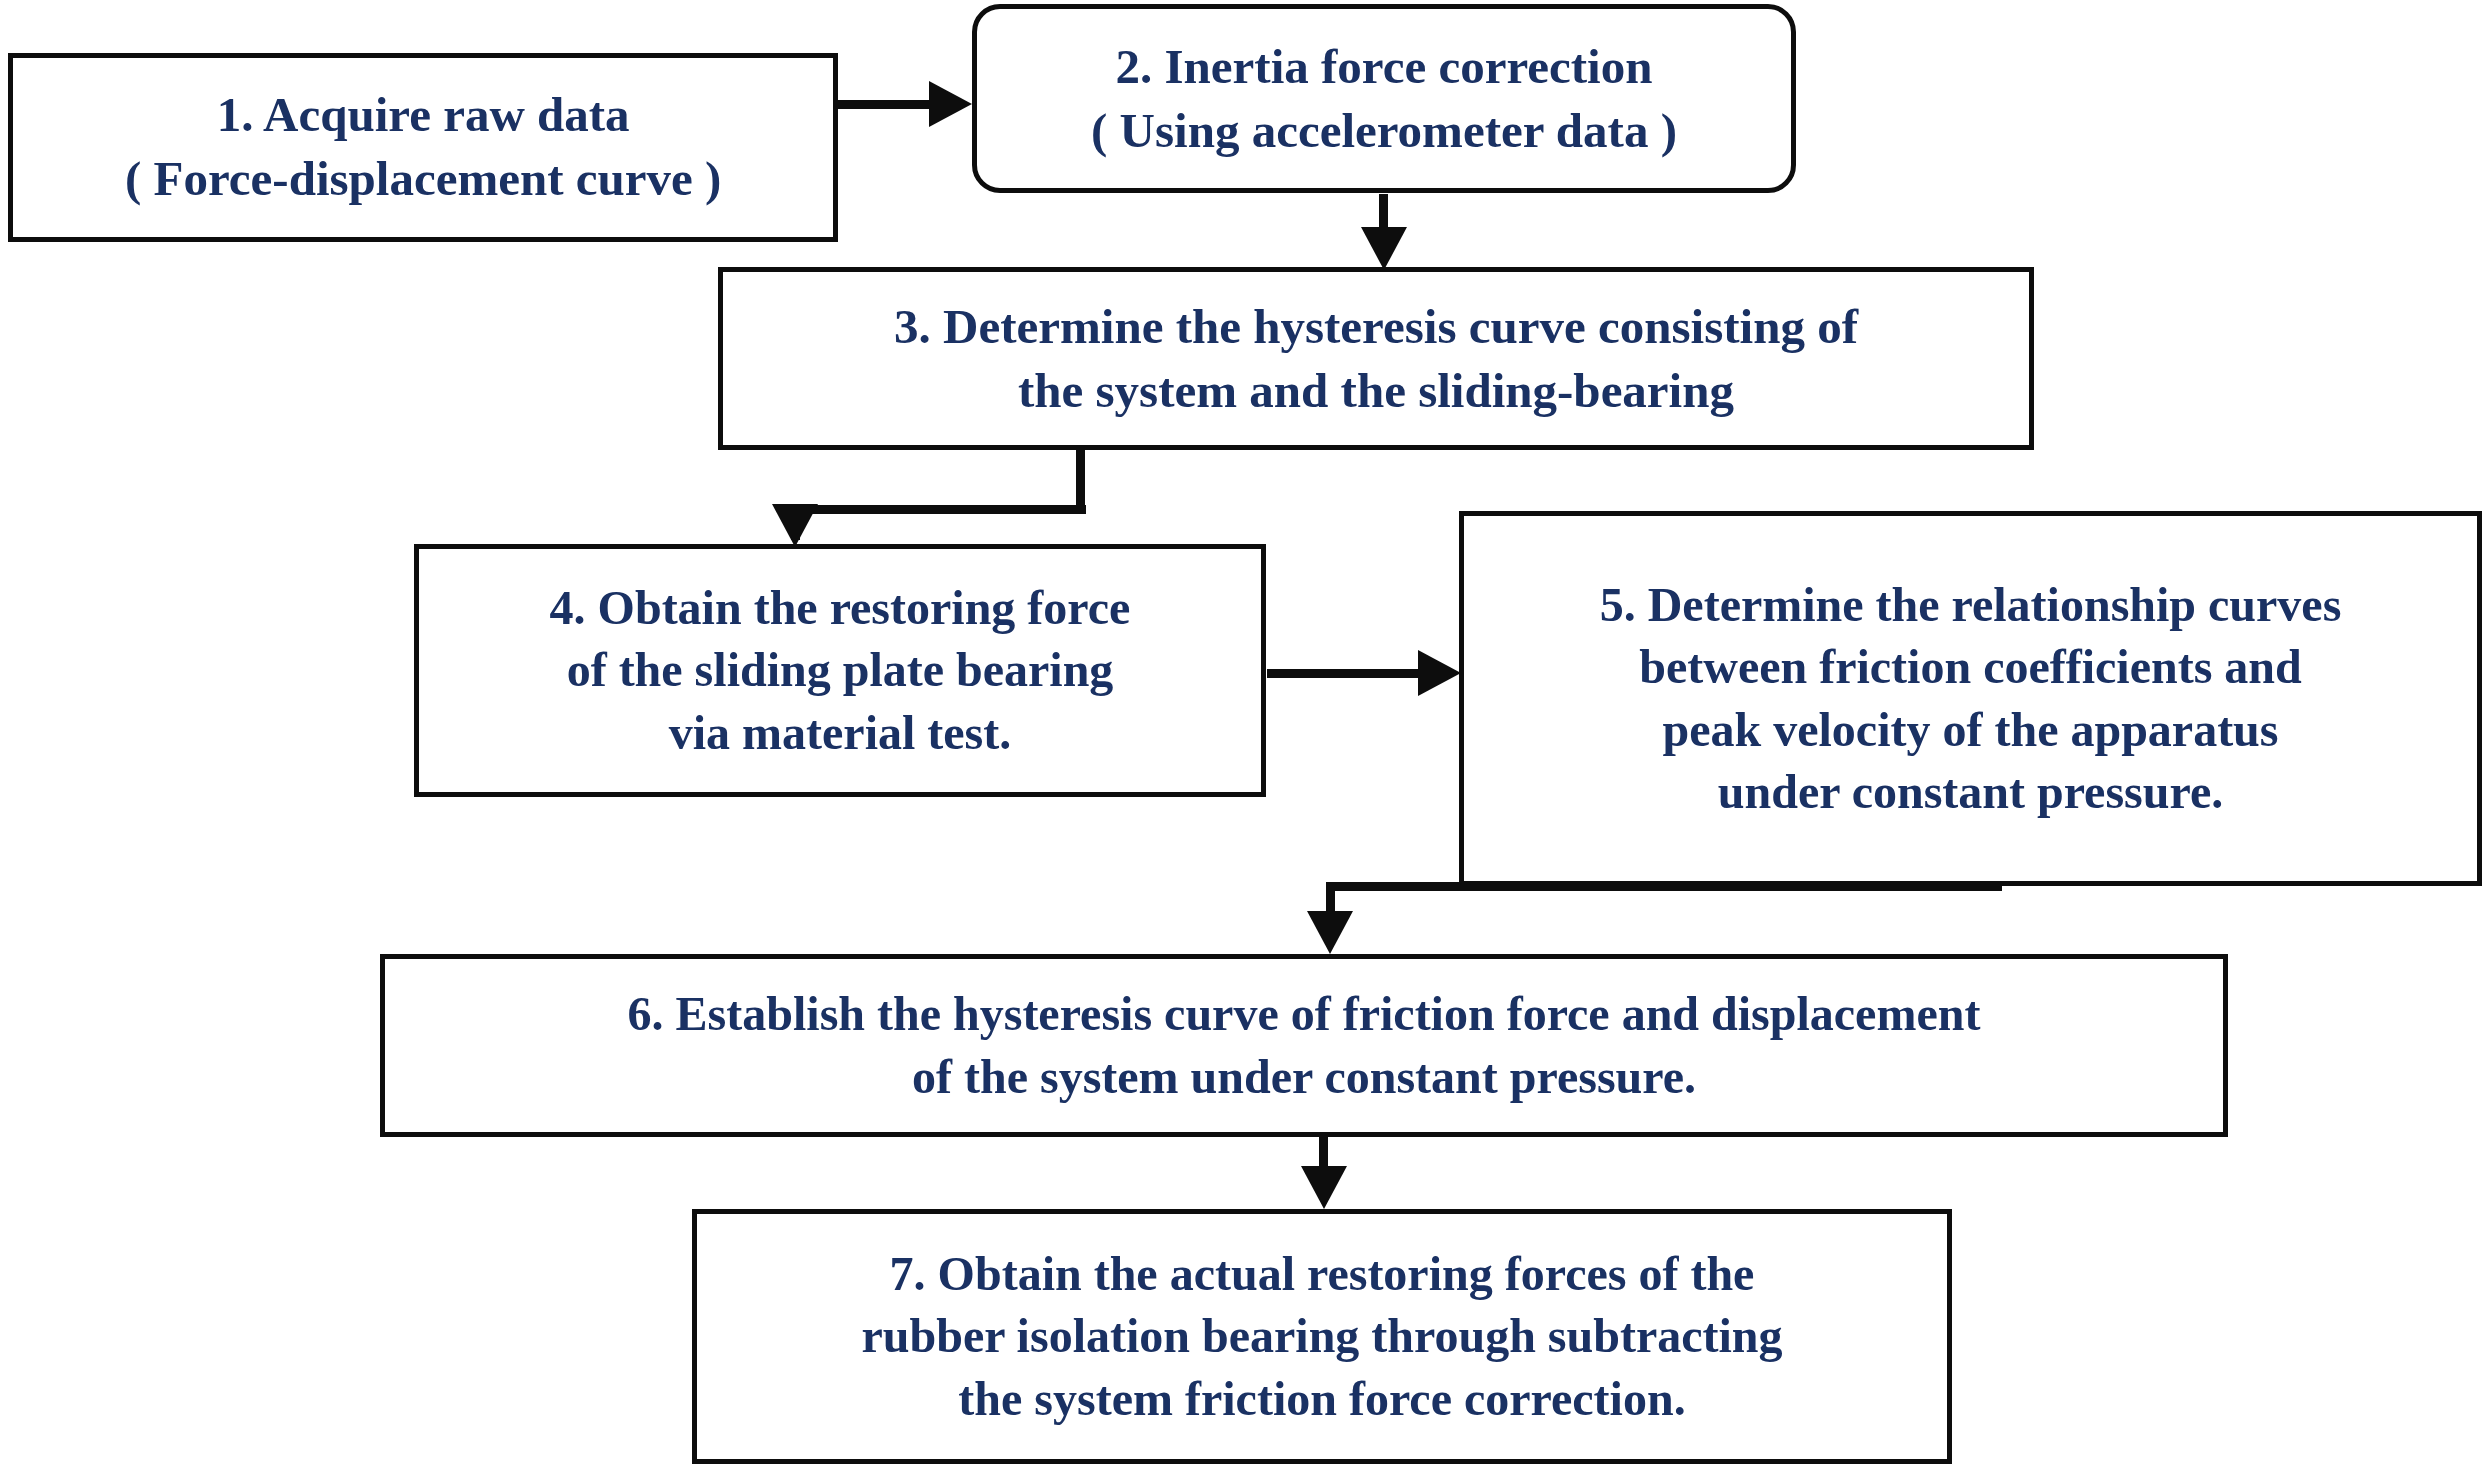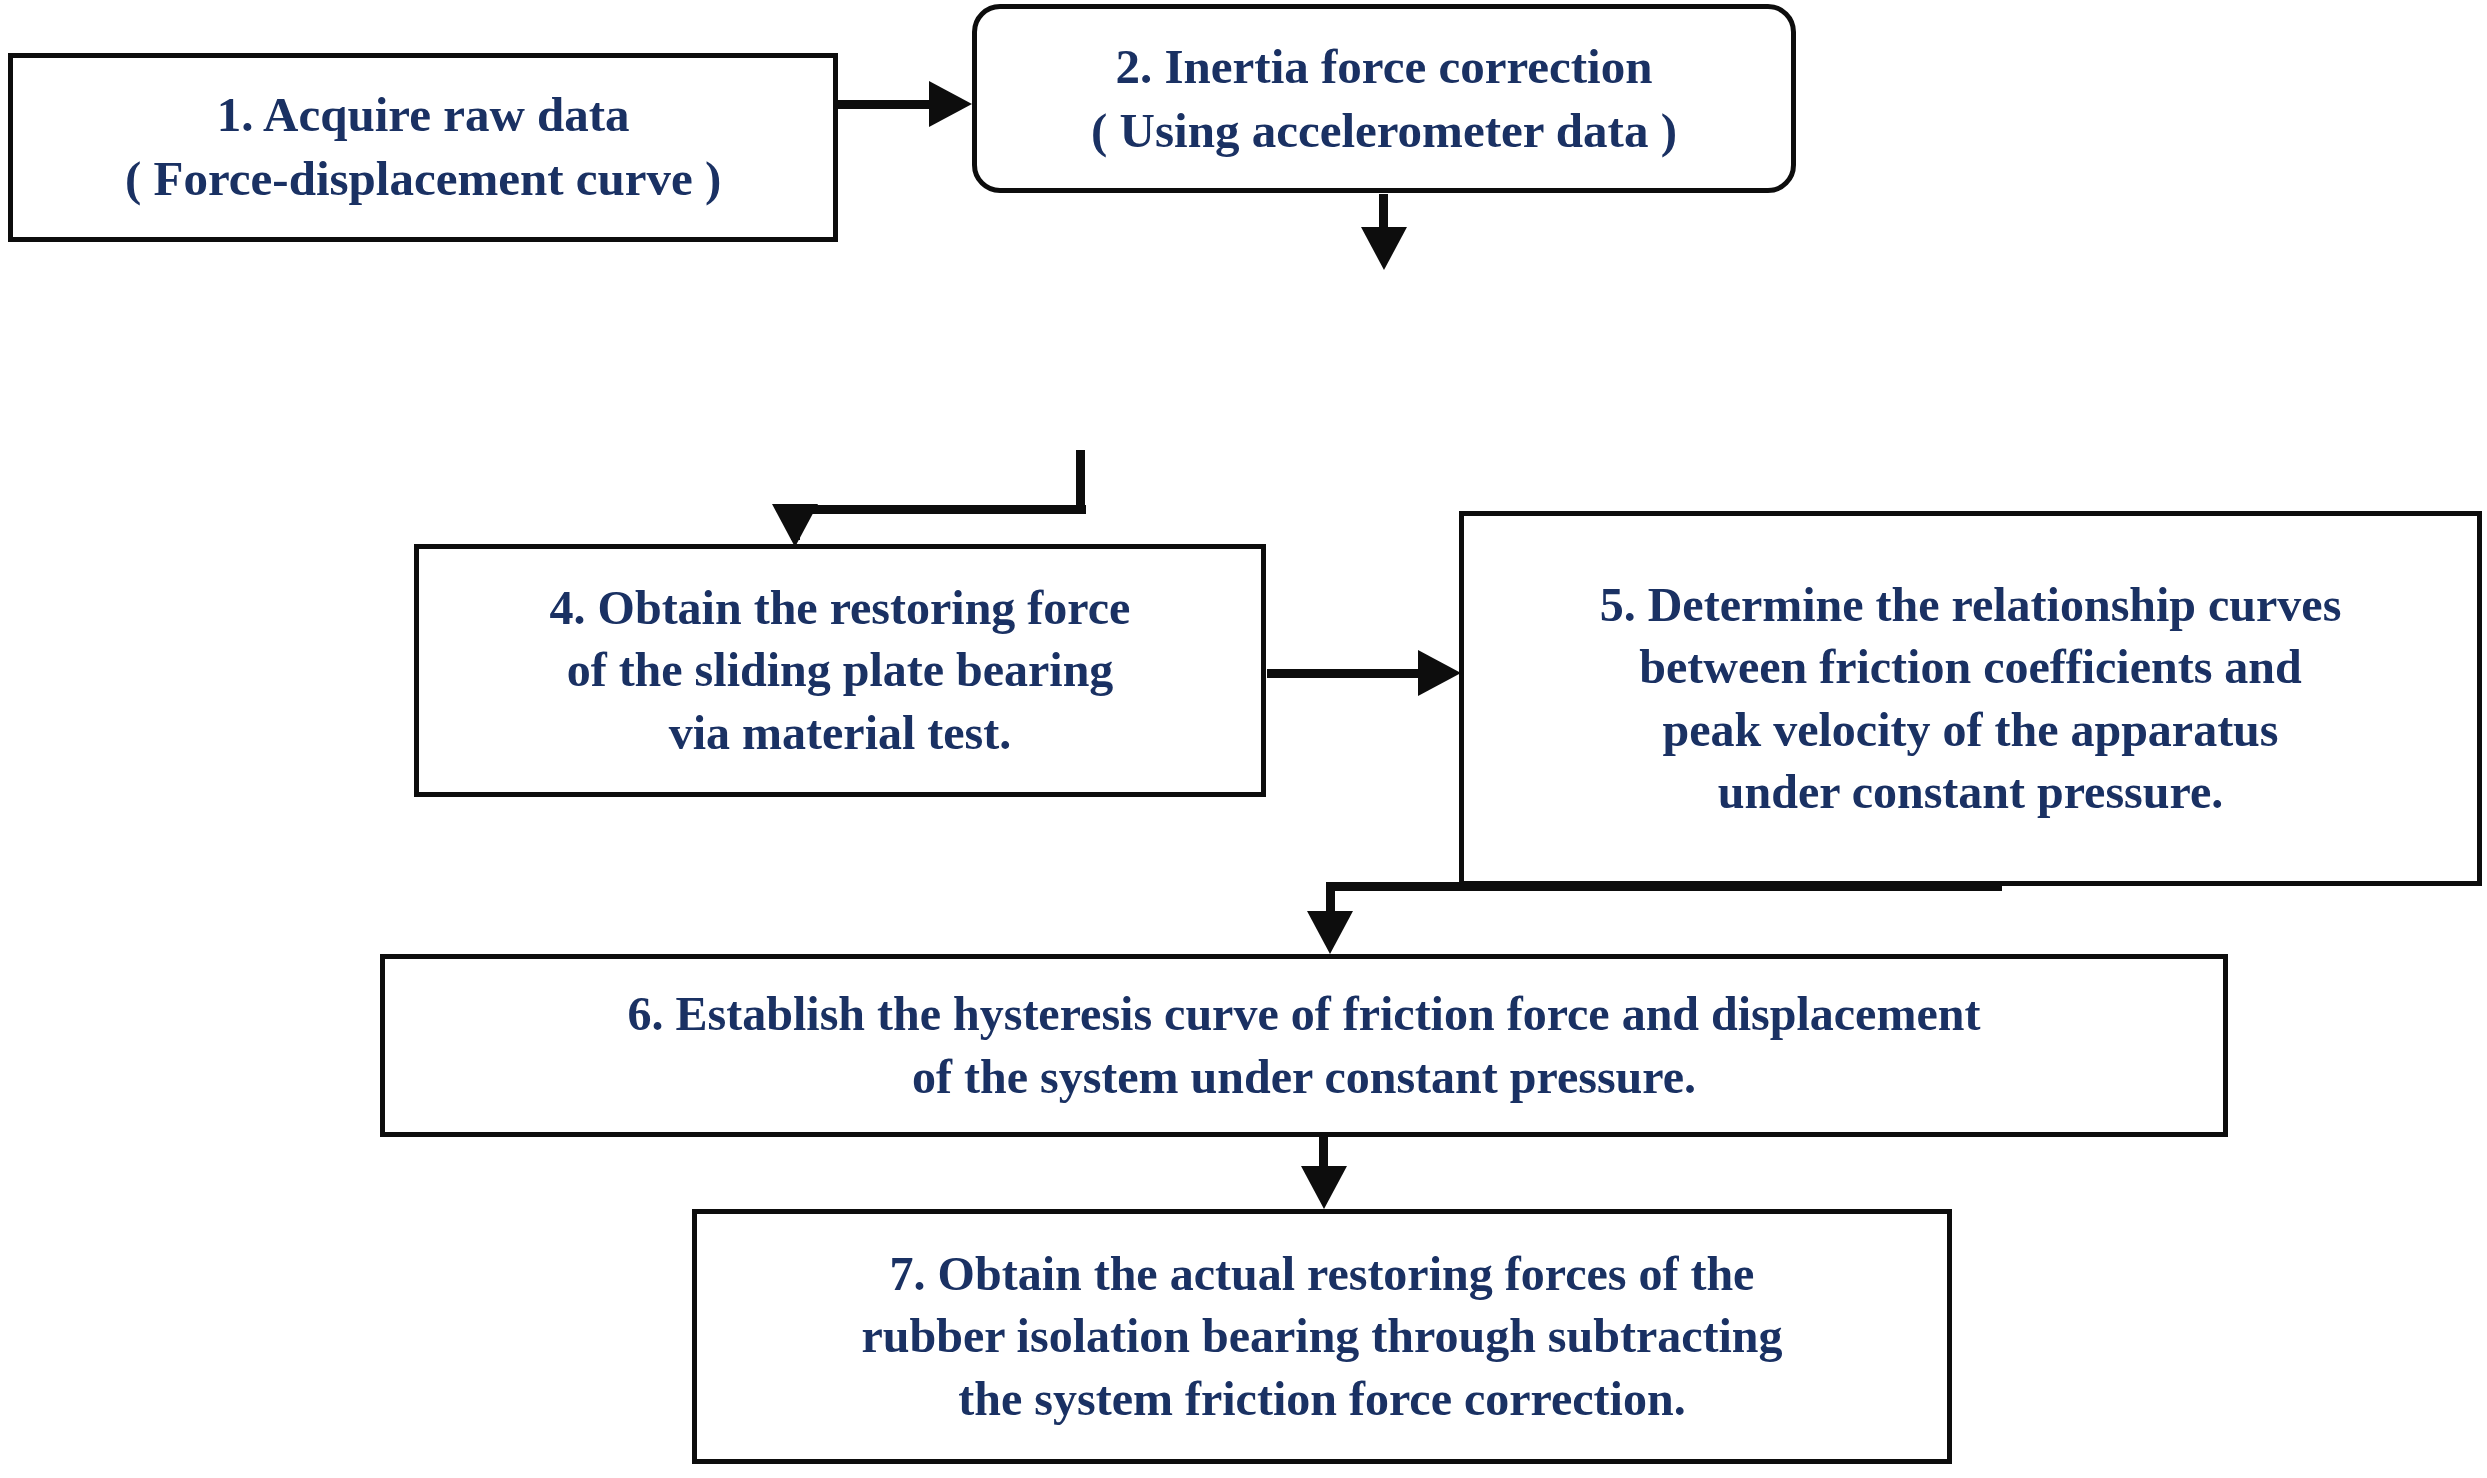--- a/index.html
+++ b/index.html
@@ -108,20 +108,24 @@
   <div class="node" id="node1">
     <span class="txt">1. Acquire raw data
 ( Force-displacement curve )</span>
   </div>
 
   <div class="node" id="node2">
     <span class="txt">2. Inertia force correction
 ( Using accelerometer data )</span>
   </div>
 
+  <div class="node" id="node3">
+    <span class="txt">3. Determine the hysteresis curve consisting of
+the system and the sliding-bearing</span>
+  </div>
 
   <div class="node" id="node4">
     <span class="txt">4. Obtain the restoring force
 of the sliding plate bearing
 via material test.</span>
   </div>
 
   <div class="node" id="node5">
     <span class="txt">5. Determine the relationship curves
 between friction coefficients and

